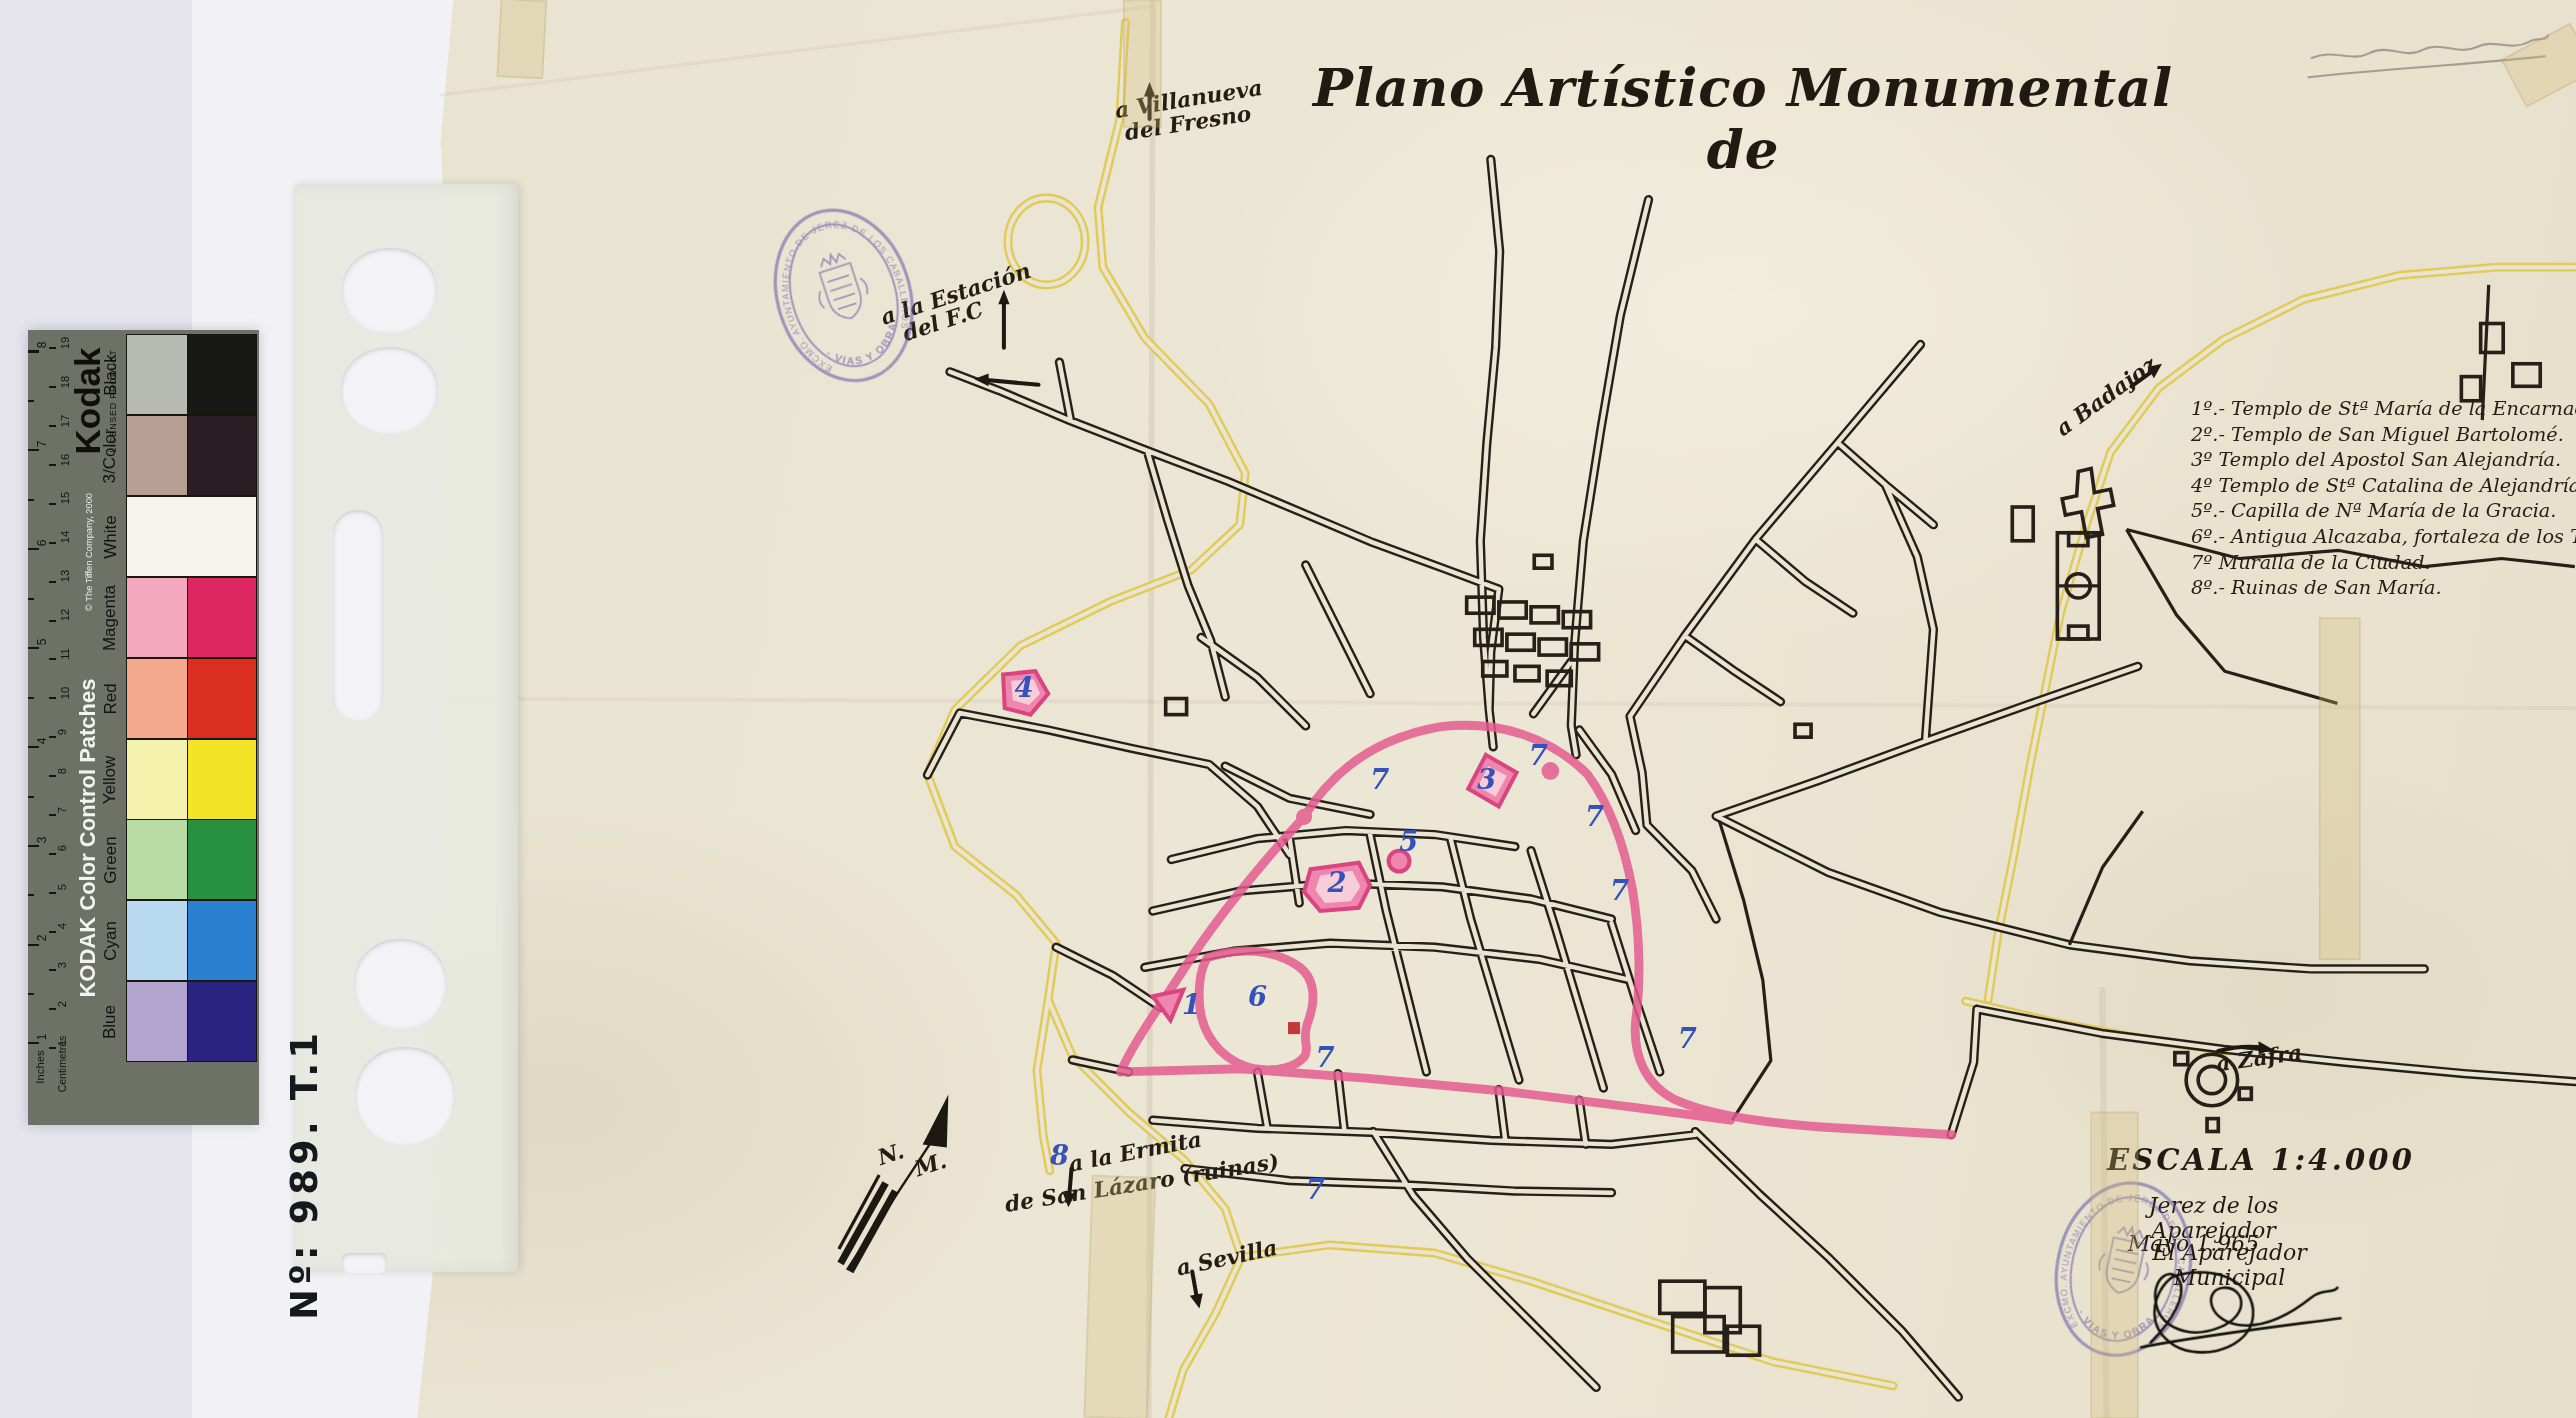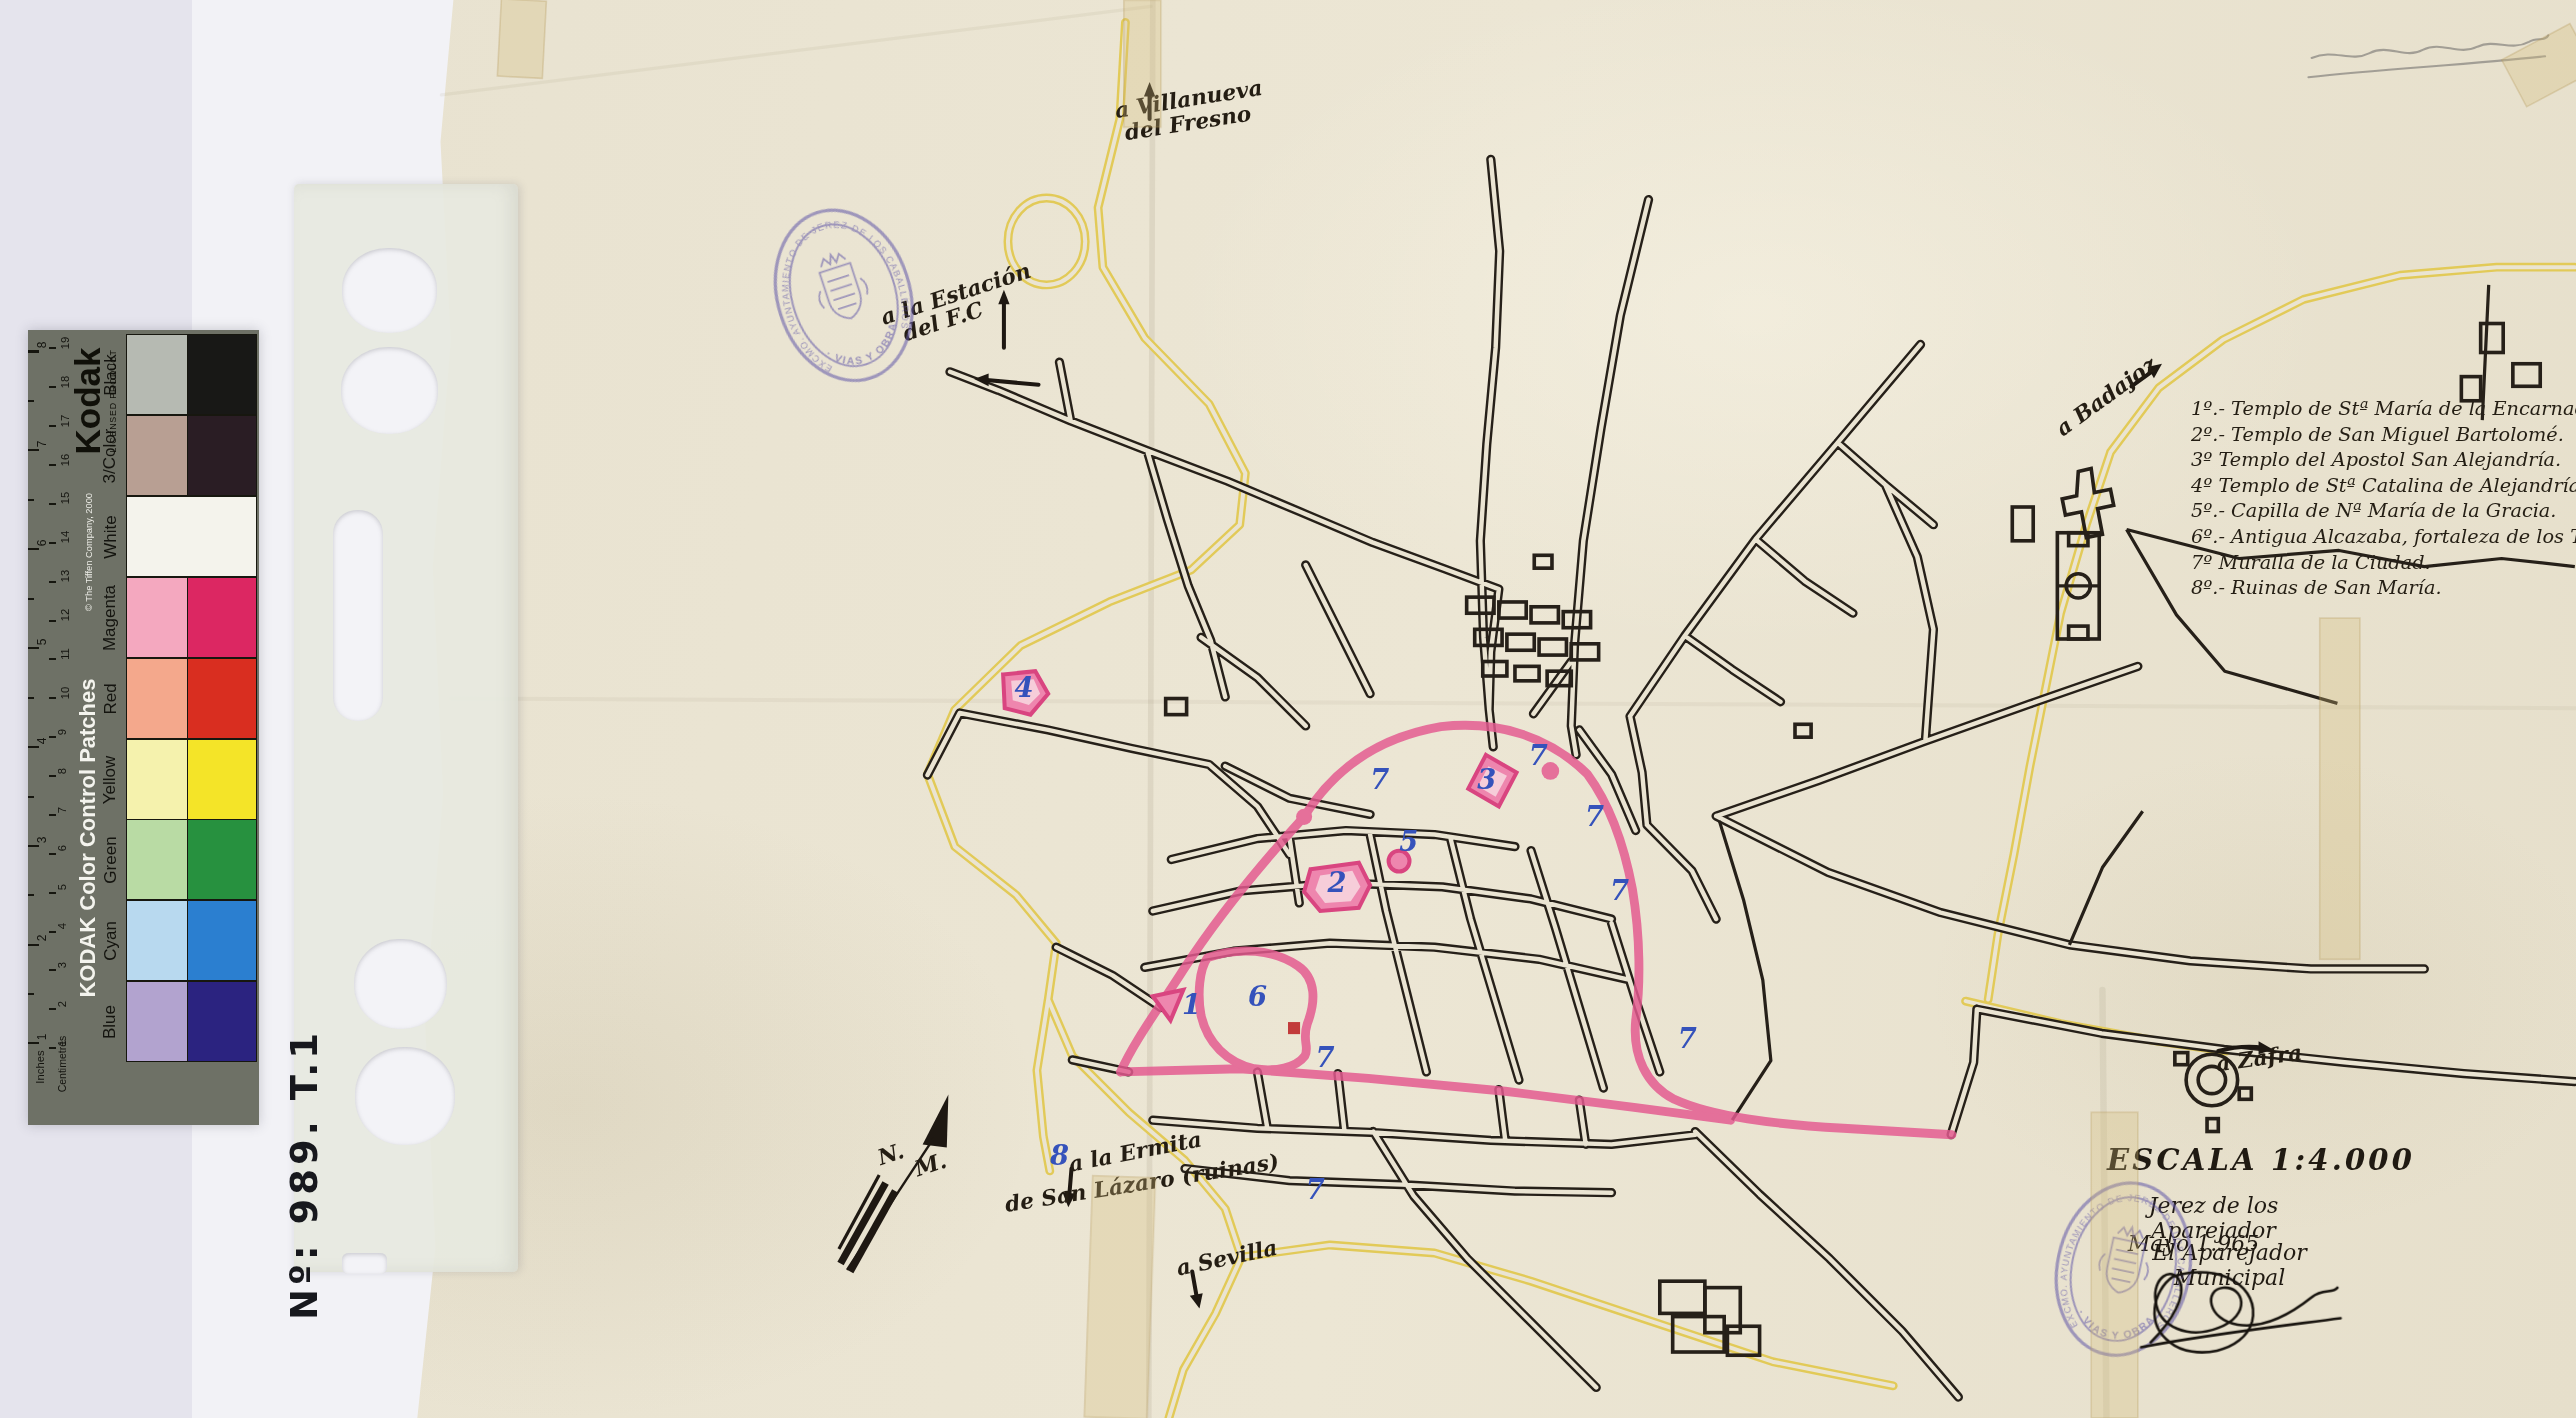--- a/index.html
+++ b/index.html
@@ -81,20 +81,21 @@
       font:700 37px "DejaVu Sans",sans-serif;color:#17181d;letter-spacing:4px;}
 </style>
 </head>
 <body>
 
 <div id="page">
 
   <div id="backing"></div>
   <div id="paper"></div>
 
+  <div class="ptext" id="title-line1">Plano Artístico Monumental de</div>
 
   <div class="ptext" id="legend-box">
     <div id="legend-list">
         <div class="legend-item">1º.- Templo de Stª María de la Encarnación.</div>
         <div class="legend-item">2º.- Templo de San Miguel Bartolomé.</div>
         <div class="legend-item">3º  Templo del Apostol San Alejandría.</div>
         <div class="legend-item">4º  Templo de Stª Catalina de Alejandría.</div>
         <div class="legend-item">5º.- Capilla de Nª María de la Gracia.</div>
         <div class="legend-item">6º.- Antigua Alcazaba, fortaleza de los Templarios.</div>
         <div class="legend-item">7º  Muralla de la Ciudad.</div>

